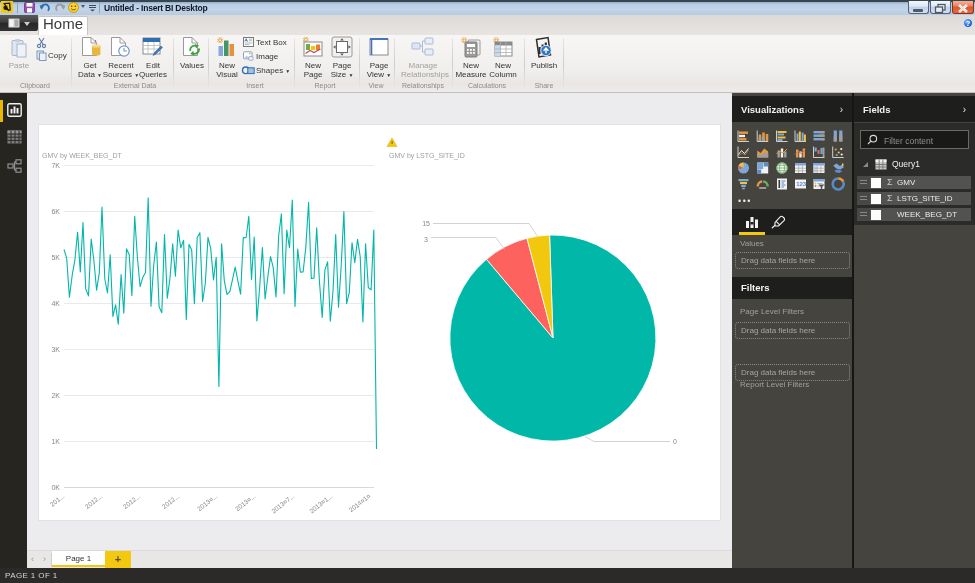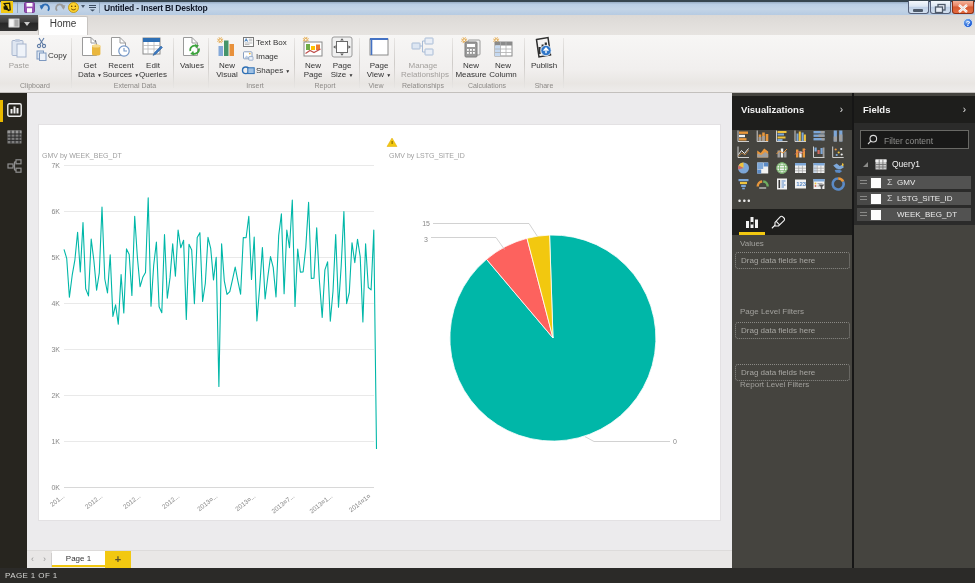--- a/index.html
+++ b/index.html
@@ -16,21 +16,21 @@
 .winbtn { top:1px; height:13px; border:1px solid #56617a; border-top:none; border-radius:0 0 3px 3px; }
 #btn-min,#btn-max { background:linear-gradient(180deg,#f4f8fc 0%,#dbe6f3 45%,#bed0e6 50%,#d3e0ef 100%); }
 #btn-close { background:linear-gradient(180deg,#f5b39a 0%,#e88465 40%,#d55b33 50%,#e5693d 100%); border-color:#8d3015; }
 
 #tabrow { left:0; top:15px; width:975px; height:20px; background:linear-gradient(180deg,#dcd9d6,#e7e4e1); }
 #filebtn { left:0; top:15px; width:38px; height:16px;
   background:linear-gradient(180deg,#5a5a5a 0%,#3d3d3d 45%,#262626 50%,#333333 100%);
   border-radius:0 0 2px 0; }
 #hometab { left:38px; top:16px; width:50px; height:19px; background:#ffffff;
   border:1px solid #c7c4c1; border-bottom:none; border-radius:2px 2px 0 0;
-  font-size:10px; color:#3a3a3a; text-align:center; line-height:14px; }
+  font-size:15px; color:#3a3a3a; text-align:center; line-height:14px; }
 #helpcirc { left:963px; top:18px; width:10px; height:10px; border-radius:50%;
   background:radial-gradient(circle at 35% 30%,#7fb3f0,#1b5bd6 70%);
   color:#fff; font-size:7.5px; font-weight:bold; text-align:center; line-height:10px; border:1px solid #cfe0f2; }
 
 #ribbon { left:0; top:35px; width:975px; height:58px;
   background:linear-gradient(180deg,#f7f6f5 0%,#f1efee 60%,#e9e6e3 85%,#eeeceb 100%);
   border-bottom:1px solid #c3c0bd; }
 .rsep { position:absolute; top:3px; width:1px; height:50px; background:linear-gradient(180deg,#e8e6e4,#cfccc9 50%,#e8e6e4); }
 .glabel { position:absolute; top:48px; font-size:7px; color:#8d8a87; text-align:center; }
 .btxt { position:absolute; font-size:8px; color:#333; text-align:center; line-height:9px; }
@@ -44,21 +44,21 @@
 #tabstrip { left:27px; top:550px; width:705px; height:18px; background:#e9e7e6; border-top:1px solid #dddbda; }
 #pgtab { left:25px; top:0px; width:53px; height:16px; background:#ffffff; font-size:8px; color:#333;
   text-align:center; line-height:16px; border-bottom:2px solid #f2c811; }
 #pgplus { left:78px; top:0px; width:26px; height:18px; background:#f2c811; color:#58502c; font-size:11px;
   font-weight:bold; text-align:center; line-height:17px; }
 .tsarr { position:absolute; top:0px; font-size:9px; color:#999; line-height:17px; }
 
 #vizpanel { left:732px; top:93px; width:120px; height:475px; background:#45443f; }
 #fieldspanel { left:854px; top:93px; width:121px; height:475px; background:#45443f; }
 #panelsep { left:852px; top:93px; width:2px; height:475px; background:#161616; }
-.phead { position:absolute; left:0; top:3px; width:100%; height:34px; background:#1e1e1c; color:#f2f2f2;
+.phead { position:absolute; left:0; top:3px; width:100%; height:26px; background:#1e1e1c; color:#f2f2f2;
   font-size:9.5px; font-weight:bold; line-height:27px; }
 .phead .pt { margin-left:9px; }
 .phead .chev { position:absolute; right:9px; top:0; font-weight:normal; font-size:10px; color:#e0e0e0; }
 #fltband { left:0; top:184px; width:120px; height:22px; background:#1e1e1c; color:#f4f4f4;
   font-size:9.5px; font-weight:bold; line-height:22px; }
 .plab { position:absolute; left:8px; font-size:8px; color:#a2a19d; }
 .dragbox { position:absolute; left:3px; width:115px; height:17px; border:1px dotted #8b8a86;
   border-radius:3px; font-size:8px; color:#a8a7a3; line-height:16px; padding-left:5px; }
 #fieldlist { left:0; top:30px; width:121px; height:102px; background:#2b2b2a; }
 #searchbox { left:6px; top:7px; width:109px; height:19px; background:#191918; border:1px solid #696965; }
@@ -561,20 +561,21 @@
 <g fill="none" stroke="#f2f2f2" stroke-width="1.1">
 <path d="M9.2 1.8 A1.8 1.8 0 0 1 11.8 1.8 L13 3 A1.8 1.8 0 0 1 13 5.6 L7.5 11 L4 11 L4 7.4 Z"></path>
 <path d="M5.2 6.4 L8.6 9.8"></path>
 </g>
 <path d="M4 11 L2 13 L1.2 13.8 A1.1 1.1 0 0 1 1.2 11.9 L4 9.5 Z" fill="#f2f2f2"></path>
 </svg>
 <div class="abs" style="left:7px;top:23px;width:26px;height:2.5px;background:#f2c811;"></div>
 </div>
   <div class="plab" style="top:146px;">Values</div>
   <div class="dragbox" style="top:159px;">Drag data fields here</div>
+  <div class="abs" id="fltband"><span style="margin-left:9px;">Filters</span></div>
   <div class="plab" style="top:214px;">Page Level Filters</div>
   <div class="dragbox" style="top:229px;">Drag data fields here</div>
   <div class="plab" style="top:250px;margin-top:37px;">Report Level Filters</div>
   <div class="dragbox" style="top:271px;">Drag data fields here</div>
 </div>
 <div class="abs" id="fieldspanel">
   <div class="phead"><span class="pt">Fields</span><span class="chev">›</span></div>
   <div class="abs" id="fieldlist">
     <div class="abs" id="searchbox"></div>
     <svg class="abs" style="left:13px;top:11px;" width="11" height="11" viewBox="0 0 11 11">

